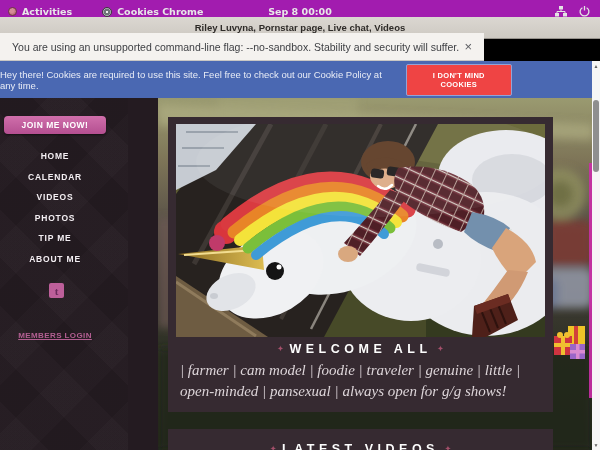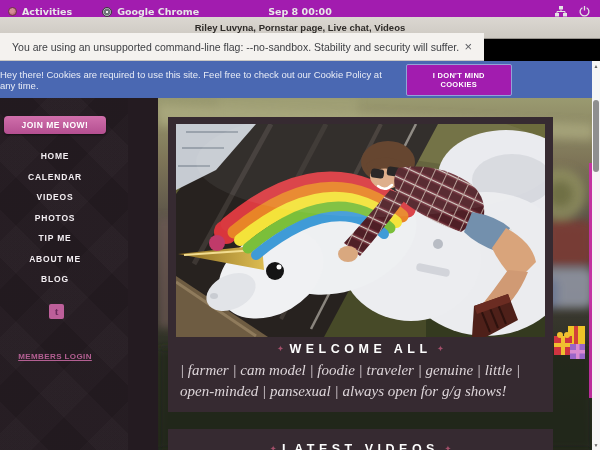--- a/index.html
+++ b/index.html
@@ -37,21 +37,21 @@
   
   .page { position:absolute; top:61px; left:0; width:600px; height:389px; background:#241b21; }
 
   
   .bg-art { position:absolute; left:158px; top:37px; width:435px; height:352px; }
 
   
   .cookiebar { position:absolute; top:0; left:0; width:592px; height:37px; background:#4a68b2;
                display:flex; align-items:center; justify-content:center; gap:14px; padding-right:80px; }
   .cookiebar .ck-text { color:#e8ecf6; font-size:9.5px; }
-  .ck-btn { background:#a21caf; border:1px solid #93a3d6; border-radius:2px; color:#fff;
+  .ck-btn { background:#ef4444; border:1px solid #93a3d6; border-radius:2px; color:#fff;
             font-size:7.5px; font-weight:bold; letter-spacing:.3px; padding:6px 10px; cursor:pointer; }
 
   
   .sidebar { position:absolute; left:0; top:37px; width:128px; height:352px;
              background:
                repeating-linear-gradient(45deg, rgba(255,255,255,.012) 0 34px, rgba(0,0,0,.05) 34px 68px),
                repeating-linear-gradient(-45deg, rgba(255,255,255,.012) 0 34px, rgba(0,0,0,.04) 34px 68px),
                #251c22;
              display:flex; flex-direction:column; align-items:center; padding-right:18px; }
   .join-btn { margin-top:18px; width:102px; height:18px; border-radius:4px; border:none; cursor:pointer;
@@ -96,21 +96,21 @@
 <div class="screen">
 
   <div class="topbar">
     <div class="tb-left">
       <div class="tb-group">
         <span class="act-dot"></span>
         <span>Activities</span>
       </div>
       <div class="tb-group">
         <span class="chrome-dot"></span>
-        <span>Google Chrome</span>
+        <span>Cookies Chrome</span>
       </div>
     </div>
     <div class="tb-clock">Sep 8  00:00</div>
     <div class="tb-right">
       <span>
         <svg width="12" height="11" viewBox="0 0 12 11">
           <rect x="4" y="0" width="4" height="3.5" fill="#e4e4e4"></rect>
           <rect x="0" y="7" width="4" height="3.5" fill="#e4e4e4"></rect>
           <rect x="8" y="7" width="4" height="3.5" fill="#e4e4e4"></rect>
           <path d="M6 3.5 V5.5 M2 7 V5.5 H10 V7" stroke="#e4e4e4" stroke-width="1" fill="none"></path>
@@ -186,21 +186,20 @@
 
     <div class="sidebar">
       <button class="join-btn">JOIN ME NOW!</button>
       <ul class="nav">
         <li>HOME</li>
         <li>CALENDAR</li>
         <li>VIDEOS</li>
         <li>PHOTOS</li>
         <li>TIP ME</li>
         <li>ABOUT ME</li>
-        <li>BLOG</li>
       </ul>
       <div class="tumblr">t</div>
       <a class="members">MEMBERS LOGIN</a>
     </div>
 
     <div class="content">
       <div class="panel1">
 
         <svg class="hero" viewBox="0 0 369 213" preserveAspectRatio="none">
           <defs>

